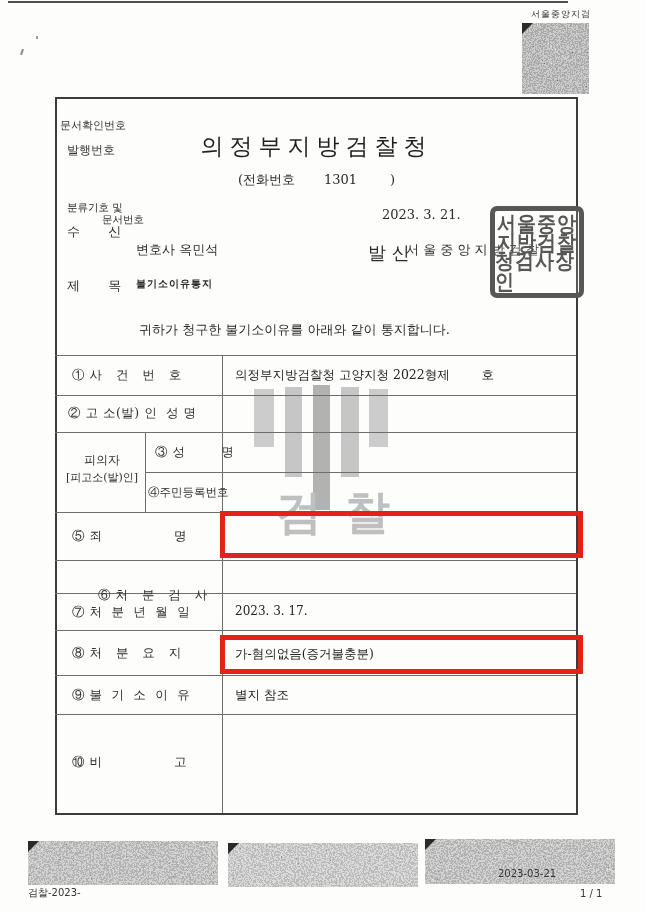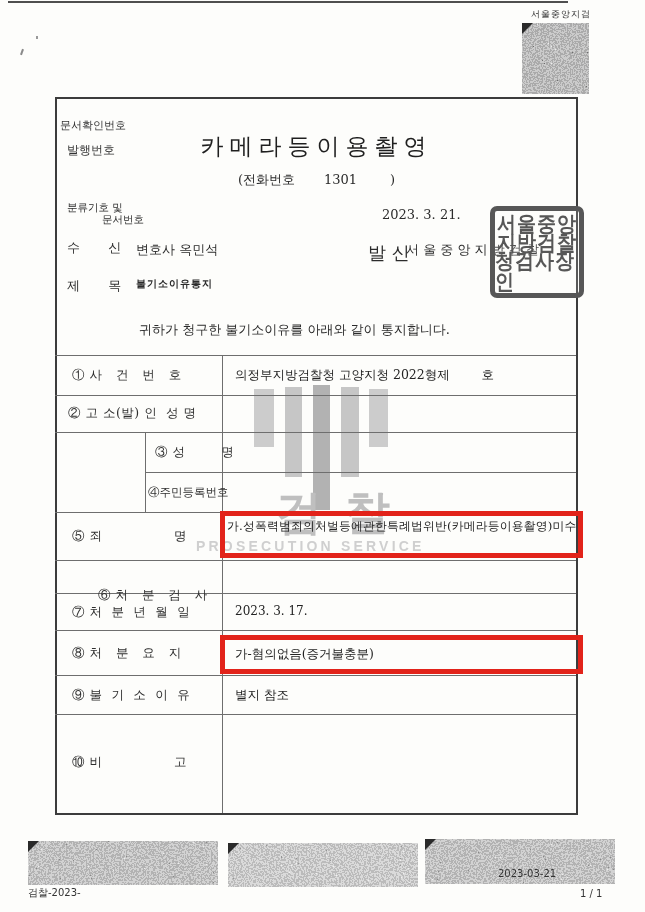--- a/index.html
+++ b/index.html
@@ -63,32 +63,31 @@
   <div class="wedge" style="left:522px;top:23px;"></div>
 
   <div class="t sm" style="left:60px;top:79px;">문서확인번호</div>
 
   <div class="wm-bar" style="left:254px;top:389px;width:20px;height:58px;background:#cccccc;"></div>
   <div class="wm-bar" style="left:285px;top:387px;width:17px;height:90px;background:#c6c6c6;"></div>
   <div class="wm-bar" style="left:313px;top:385px;width:17px;height:125px;background:#b2b2b2;"></div>
   <div class="wm-bar" style="left:341px;top:387px;width:18px;height:90px;background:#c6c6c6;"></div>
   <div class="wm-bar" style="left:369px;top:389px;width:19px;height:58px;background:#cccccc;"></div>
   <div class="wm-kr">검찰</div>
-  <div class="wm-en">PROSECUTION SERVICE</div>
 
   <div class="mainbox"></div>
 
   <div class="t sm content" style="left:67px;top:103px;font-size:12px;">발행번호</div>
-  <div class="title content">카메라등이용촬영</div>
+  <div class="title content">의정부지방검찰청</div>
   <div class="phone content">(전화번호       1301        )</div>
   <div class="t content" style="left:67px;top:201px;font-size:10.5px;">분류기호 및</div>
   <div class="t content" style="left:67px;top:213px;font-size:10.5px;margin-left:35px;">문서번호</div>
   <div class="t content" style="left:382px;top:207px;font-size:13px;">2023. 3. 21.</div>
 
-  <div class="t lbl content" style="left:67px;top:240px;font-size:13px;">수      신</div>
+  <div class="t lbl content" style="left:67px;top:224px;font-size:13px;">수      신</div>
   <div class="t content" style="left:136px;top:242px;font-size:13px;">변호사 옥민석</div>
   <div class="t content" style="left:368px;top:242px;font-size:18px;">발 신</div>
   <div class="t content" style="left:406px;top:242px;font-size:13px;">서 울 중 앙 지 방 검 찰</div>
 
   <div class="t lbl content" style="left:67px;top:278px;font-size:13px;">제      목</div>
   <div class="t content" style="left:136px;top:278px;font-size:10px;font-weight:bold;letter-spacing:1px;">불기소이유통지</div>
 
   <div class="seal">
     <div>서울중앙</div>
     <div>지방검찰</div>
@@ -105,31 +104,34 @@
   <div class="hline content" style="left:55px;top:560px;width:521px;"></div>
   <div class="hline content" style="left:55px;top:593px;width:521px;"></div>
   <div class="hline content" style="left:55px;top:630px;width:521px;"></div>
   <div class="hline content" style="left:55px;top:675px;width:521px;"></div>
   <div class="hline content" style="left:55px;top:714px;width:521px;"></div>
   <div class="vline content" style="left:222px;top:355px;height:458px;"></div>
   <div class="vline content" style="left:145px;top:432px;height:80px;"></div>
 
   <div class="t lbl content" style="left:72px;top:367px;">① 사   건   번   호</div>
   <div class="t lbl content" style="left:68px;top:405px;">② 고 소(발) 인  성 명</div>
+  <div class="grp content">
+    <div>피의자</div>
+    <div style="font-size:11px;">[피고소(발)인]</div>
+  </div>
   <div class="t lbl content" style="left:155px;top:444px;">③ 성        명</div>
   <div class="t lbl content" style="left:148px;top:485px;font-size:11.5px;letter-spacing:0;">④주민등록번호</div>
   <div class="t lbl content" style="left:72px;top:528px;">⑤ 죄                명</div>
   <div class="t lbl content" style="left:72px;top:587px;margin-left:26px;">⑥ 처   분   검   사</div>
   <div class="t lbl content" style="left:72px;top:604px;">⑦ 처  분  년  월  일</div>
   <div class="t lbl content" style="left:72px;top:645px;">⑧ 처   분   요   지</div>
   <div class="t lbl content" style="left:72px;top:687px;">⑨ 불  기  소  이  유</div>
   <div class="t lbl content" style="left:72px;top:754px;">⑩ 비                고</div>
 
   <div class="t val content" style="left:235px;top:367px;font-size:12.5px;">의정부지방검찰청 고양지청 2022형제        호</div>
-  <div class="r5val">가.성폭력범죄의처벌등에관한특례법위반(카메라등이용촬영)미수</div>
   <div class="t val content" style="left:235px;top:604px;font-size:12px;">2023. 3. 17.</div>
   <div class="t val content" style="left:235px;top:646px;font-size:12.5px;">가-혐의없음(증거불충분)</div>
   <div class="t val content" style="left:235px;top:687px;font-size:12.5px;">별지 참조</div>
 
   <div class="redbox" style="left:220px;top:511px;width:353px;height:37px;"></div>
   <div class="redbox" style="left:220px;top:635px;width:353px;height:29px;"></div>
 
   <svg class="abs" style="left:28px;top:841px;" width="190" height="44">
     <defs>
         <filter id="nz2" x="0" y="0" width="100%" height="100%">

